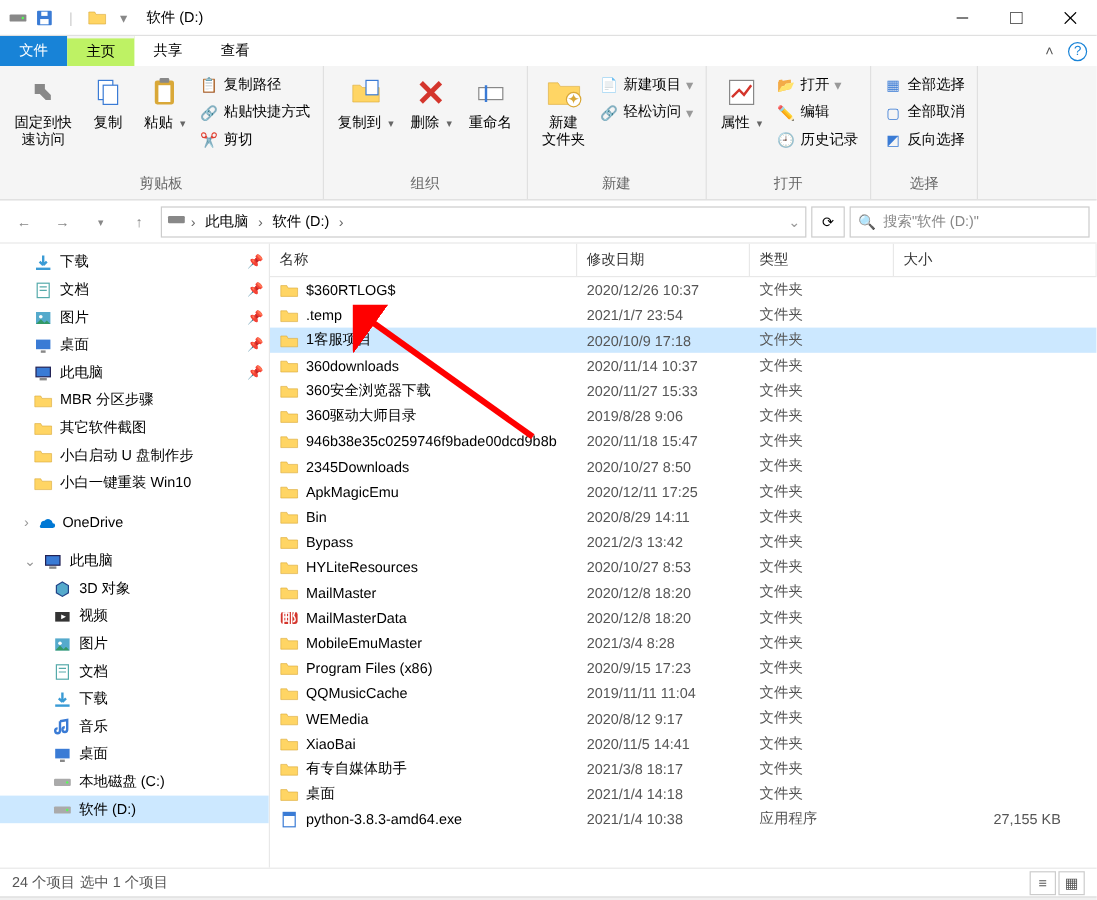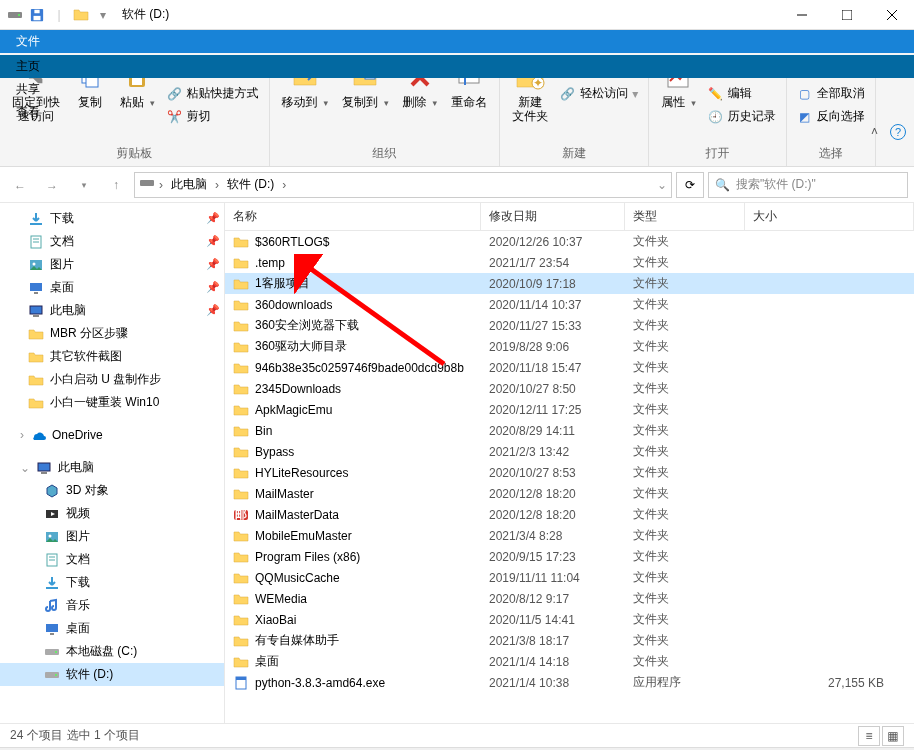--- a/index.html
+++ b/index.html
@@ -3,24 +3,24 @@
 <meta charset="utf-8">
 <style>
 * { margin: 0; padding: 0; box-sizing: border-box; font-family: "Microsoft YaHei", "Segoe UI", sans-serif; font-size: 12px; }
 body { background: #fff; width: 914px; height: 750px; overflow: hidden; position: relative; }
 .titlebar { height: 30px; display: flex; align-items: center; border-bottom: 1px solid #e0e0e0; background: #fff; }
 .titlebar .tb-icons { display: flex; align-items: center; gap: 4px; padding: 0 6px; }
 .titlebar .tb-icons span { width: 18px; height: 18px; display: flex; align-items: center; justify-content: center; }
 .titlebar .title { flex: 1; padding-left: 4px; }
 .titlebar .win-controls { display: flex; }
 .titlebar .win-controls div { width: 45px; height: 30px; display: flex; align-items: center; justify-content: center; }
-.tabs { height: 25px; display: flex; align-items: stretch; background: #fff; position: relative; flex-direction: column; }
+.tabs { height: 25px; display: flex; align-items: stretch; background: #fff; position: relative; }
 .tab { padding: 3px 16px; display: flex; align-items: center; cursor: pointer; }
 .tab.file { background: #1883d7; color: #fff; }
-.tab.active { background: #0369a1; border-top: 2px solid #f5f5f5; }
+.tab.active { background: #bef264; border-top: 2px solid #f5f5f5; }
 .tab-right { margin-left: auto; display: flex; align-items: center; padding-right: 8px; gap: 12px; }
 .ribbon { height: 112px; background: #f5f5f5; border-bottom: 1px solid #ddd; display: flex; }
 .ribbon-group { display: flex; flex-direction: column; border-right: 1px solid #e0e0e0; padding: 2px 6px; }
 .ribbon-group-body { flex: 1; display: flex; align-items: flex-start; gap: 2px; }
 .ribbon-group-label { text-align: center; color: #666; padding: 2px 0; }
 .rbtn-large { display: flex; flex-direction: column; align-items: center; justify-content: flex-start; padding: 4px 6px; gap: 2px; cursor: pointer; min-width: 42px; }
 .rbtn-large .icon { width: 32px; height: 32px; display: flex; align-items: center; justify-content: center; }
 .rbtn-large .lbl { text-align: center; line-height: 1.2; }
 .rbtn-small-col { display: flex; flex-direction: column; gap: 0px; padding-top: 2px; }
 .rbtn-small { display: flex; align-items: center; gap: 4px; padding: 3px 4px; cursor: pointer; white-space: nowrap; }
@@ -170,29 +170,20 @@
     </div>
     <div class="ribbon-group-label">剪贴板</div>
   </div>
 
   <div class="ribbon-group">
     <div class="ribbon-group-body">
       <div class="rbtn-large">
         <span class="icon">
             <svg width="28" height="28" viewBox="0 0 28 28">
               <path class="folder-svg" d="M3 8h6l2 2h14v12H3z"></path>
-              <path d="M12 14h8m0 0l-3-3m3 3l-3 3" stroke="#3a7bd5" fill="none" stroke-width="2"></path>
-            </svg>
-          </span>
-        <span class="lbl dropdown-caret">移动到</span>
-      </div>
-      <div class="rbtn-large">
-        <span class="icon">
-            <svg width="28" height="28" viewBox="0 0 28 28">
-              <path class="folder-svg" d="M3 8h6l2 2h14v12H3z"></path>
               <rect x="14" y="4" width="10" height="12" fill="#fff" stroke="#3a7bd5"></rect>
             </svg>
           </span>
         <span class="lbl dropdown-caret">复制到</span>
       </div>
       <div class="rbtn-large">
         <span class="icon">
             <svg width="28" height="28" viewBox="0 0 28 28">
               <line x1="6" y1="6" x2="22" y2="22" stroke="#d4352c" stroke-width="4"></line>
               <line x1="22" y1="6" x2="6" y2="22" stroke="#d4352c" stroke-width="4"></line>

